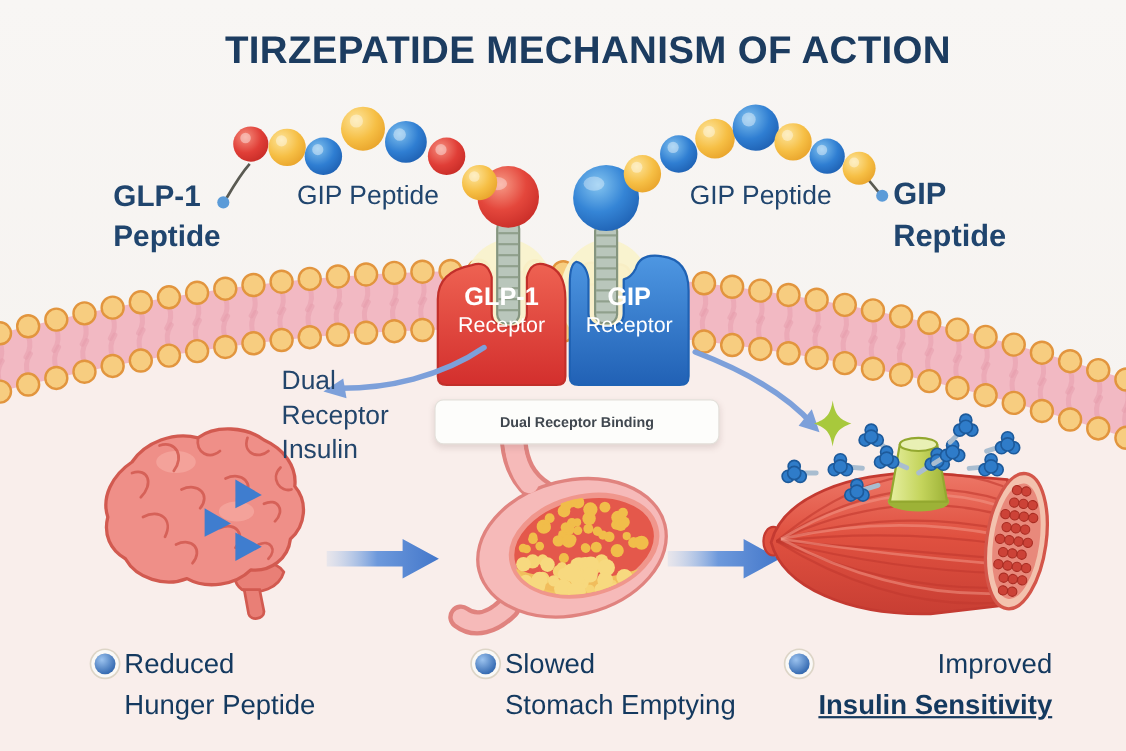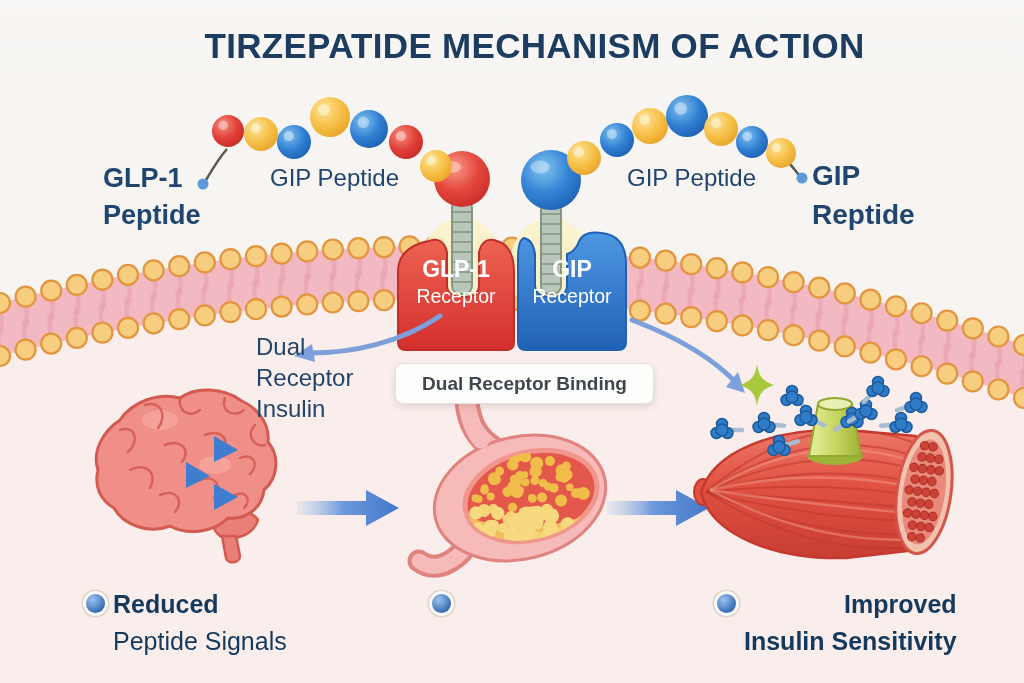--- a/index.html
+++ b/index.html
@@ -18,36 +18,36 @@
   .ml{white-space:pre-line;}
   .lbl-glp1{left:103px;top:160px;font-size:27px;font-weight:600;line-height:37px;}
   .lbl-gip-left{left:270px;top:164px;font-size:24px;font-weight:500;}
   .lbl-gip-right{left:627px;top:164px;font-size:24px;font-weight:500;}
   .lbl-reptide{left:812px;top:156px;font-size:28px;font-weight:600;line-height:39px;}
   .lbl-signals{left:256px;top:331px;font-size:24px;font-weight:500;line-height:31px;color:#23456b;}
   .binding-box{
     position:absolute;left:395px;top:363px;width:257px;height:39px;
     background:#fdfdfb;border:1px solid #e3e0da;border-radius:8px;
     box-shadow:0 3px 6px rgba(120,90,90,.18);
-    text-align:center;line-height:39px;font-size:19px;font-weight:700;color:#40474f;
+    text-align:center;line-height:39px;font-size:13px;font-weight:700;color:#40474f;
   }
   .receptor-label{position:absolute;text-align:center;color:#ffffff;top:255px;}
   .receptor-label .l1{font-size:23px;font-weight:700;display:block;line-height:28px;}
   .receptor-label .l2{font-size:19.5px;font-weight:500;display:block;line-height:26px;}
   .rl-red{left:398px;width:116px;}
   .rl-blue{left:518px;width:108px;}
   .bullet{
     position:absolute;width:19px;height:19px;border-radius:50%;
     background:radial-gradient(circle at 35% 30%,#9cc3ef,#3a6fb5 70%,#2a5a99);
     box-shadow:0 0 0 3px rgba(255,255,255,.85),0 0 0 4.5px #ddd5c7;
   }
   .outcome{position:absolute;color:#14395f;font-size:25px;line-height:37px;}
-  .outcome .em{font-weight:700;display:block;}
+  .outcome .em{font-weight:400;display:block;}
   .outcome .rest{font-weight:400;display:block;}
-  .outcome-3 .rest{font-weight:700;}
+  .outcome-3 .rest{font-weight:700;text-decoration:underline;}
 </style>
 </head>
 <body>
 
 <div class="stage">
 
 <svg class="illustration" width="1024" height="683" viewBox="0 0 1024 683">
   <defs>
     <radialGradient id="gBallRed" cx="38%" cy="30%" r="75%">
       <stop offset="0%" stop-color="#f79a86"></stop>
@@ -623,24 +623,28 @@
   <span class="l2">Receptor</span>
 </div>
 <div class="receptor-label rl-blue">
   <span class="l1">GIP</span>
   <span class="l2">Receptor</span>
 </div>
 
 <div class="bullet" style="left:86px;top:594px;"></div>
 <div class="outcome outcome-1" style="left:113px;top:586px;">
   <span class="em">Reduced</span>
-  <span class="rest">Peptide Signals</span>
+  <span class="rest">Hunger Peptide</span>
 </div>
 
 <div class="bullet" style="left:432px;top:594px;"></div>
+<div class="outcome outcome-2" style="left:459px;top:586px;">
+  <span class="em">Slowed</span>
+  <span class="rest">Stomach Emptying</span>
+</div>
 
 <div class="bullet" style="left:717px;top:594px;"></div>
 <div class="outcome outcome-3" style="left:744px;top:586px;text-align:right;">
   <span class="em">Improved</span>
   <span class="rest">Insulin Sensitivity</span>
 </div>
 
 </div>
 
 </body></html>

